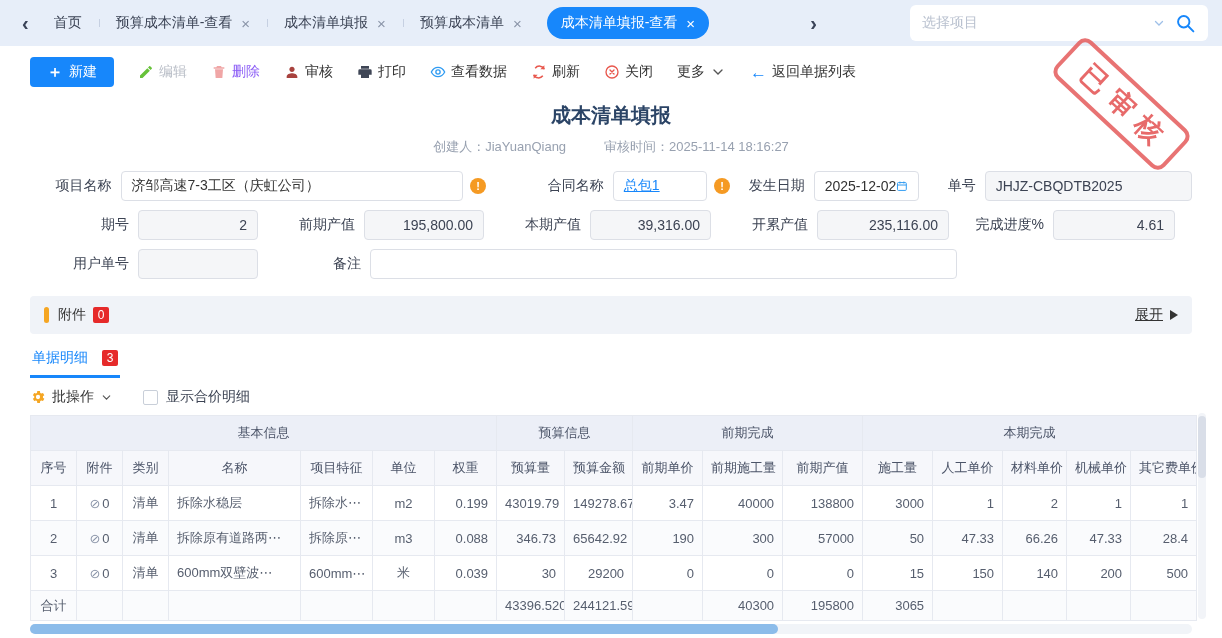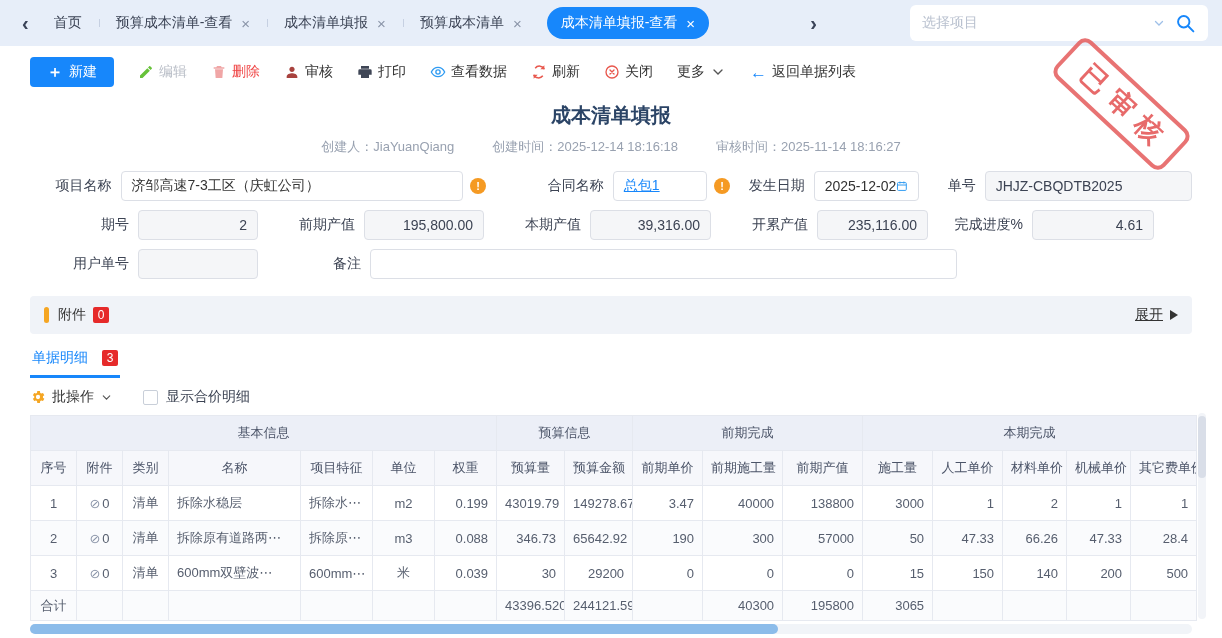--- a/index.html
+++ b/index.html
@@ -22,21 +22,21 @@
   .project-select { margin-left:auto; width:298px; height:36px; background:#fff; border-radius:6px; display:flex; align-items:center; padding:0 12px; gap:10px; }
   .project-select .placeholder { flex:1; color:#b9c1cf; }
   .chev-sm { width:12px; height:12px; }
   
   .toolbar { display:flex; align-items:center; gap:24px; padding:11px 0 11px 30px; background:#fff; }
   .btn-primary { display:flex; align-items:center; gap:6px; background:#1787fb; color:#fff; border:none; border-radius:4px; padding:6px 17px; font-size:14px; cursor:pointer; font-family:inherit; }
   .btn-primary .plus { font-size:16px; font-weight:bold; line-height:1; }
   .tool { display:flex; align-items:center; gap:5px; cursor:pointer; color:#333; }
   .tool svg { width:16px; height:16px; }
   .tool.dis-edit { color:#b9bec7; }
-  .tool.dis-del { color:#ef4444; }
+  .tool.dis-del { color:#8b5cf6; }
   .icn-green { color:#67c23a; } .icn-red-light { color:#f0a6a6; } .icn-darkred { color:#a8423e; }
   .icn-dark { color:#3f4656; } .icn-blue { color:#2f9bf2; } .icn-red { color:#e8574d; }
   .icn-orange { color:#f5a623; }
   .back-arrow { color:#1787fb; font-size:17px; line-height:1; }
   
   .doc-title { text-align:center; font-size:20px; font-weight:bold; color:#2b4466; margin-top:4px; }
   .doc-meta { display:flex; justify-content:center; gap:38px; color:#98a1b0; font-size:13px; margin-top:9px; }
   .stamp { position:absolute; top:78px; right:26px; transform:rotate(43deg); border:4px solid rgba(228,90,90,.85); border-radius:10px; color:rgba(228,90,90,.9); font-size:27px; font-weight:bold; letter-spacing:10px; padding:4px 10px 4px 20px; z-index:5; background:transparent; }
   
   .form { padding:15px 30px 0; display:flex; flex-direction:column; gap:9px; }
@@ -176,21 +176,20 @@
   </span>
   <span class="tool">
     <span class="back-arrow">←</span>
     <span>返回单据列表</span>
   </span>
 </div>
 
 <div class="doc-title">成本清单填报</div>
 <div class="doc-meta">
   <span><span>创建人：</span><span>JiaYuanQiang</span></span>
-  <span><span>创建时间：</span><span>2025-12-14 18:16:18</span></span>
   <span><span>审核时间：</span><span>2025-11-14 18:16:27</span></span>
 </div>
 <div class="stamp">已审核</div>
 
 <div class="form">
   <div class="frow">
     <span class="flabel" style="width:97px;">项目名称</span>
     <span class="finput" style="width:368px;">济邹高速7-3工区（庆虹公司）</span>
     <span class="info-icon">!</span>
     <span class="flabel" style="width:96px; margin-left:37px;">合同名称</span>
@@ -210,21 +209,21 @@
     <span class="finput readonly" style="width:222px; justify-content:flex-start;">JHJZ-CBQDTB2025</span>
   </div>
   <div class="frow">
     <span class="flabel" style="width:108px;">期号</span>
     <span class="finput readonly" style="width:120px;">2</span>
     <span class="flabel" style="width:106px;">前期产值</span>
     <span class="finput readonly" style="width:120px;">195,800.00</span>
     <span class="flabel" style="width:106px;">本期产值</span>
     <span class="finput readonly" style="width:121px;">39,316.00</span>
     <span class="flabel" style="width:106px;">开累产值</span>
-    <span class="finput readonly" style="width:111px;">235,116.00</span>
+    <span class="finput readonly" style="width:132px;">235,116.00</span>
     <span class="flabel" style="width:104px;">完成进度%</span>
     <span class="finput readonly" style="width:122px;">4.61</span>
   </div>
   <div class="frow">
     <span class="flabel" style="width:108px;">用户单号</span>
     <span class="finput readonly" style="width:120px;"></span>
     <span class="flabel" style="width:112px;">备注</span>
     <span class="finput" style="width:587px;"></span>
   </div>
 </div>

